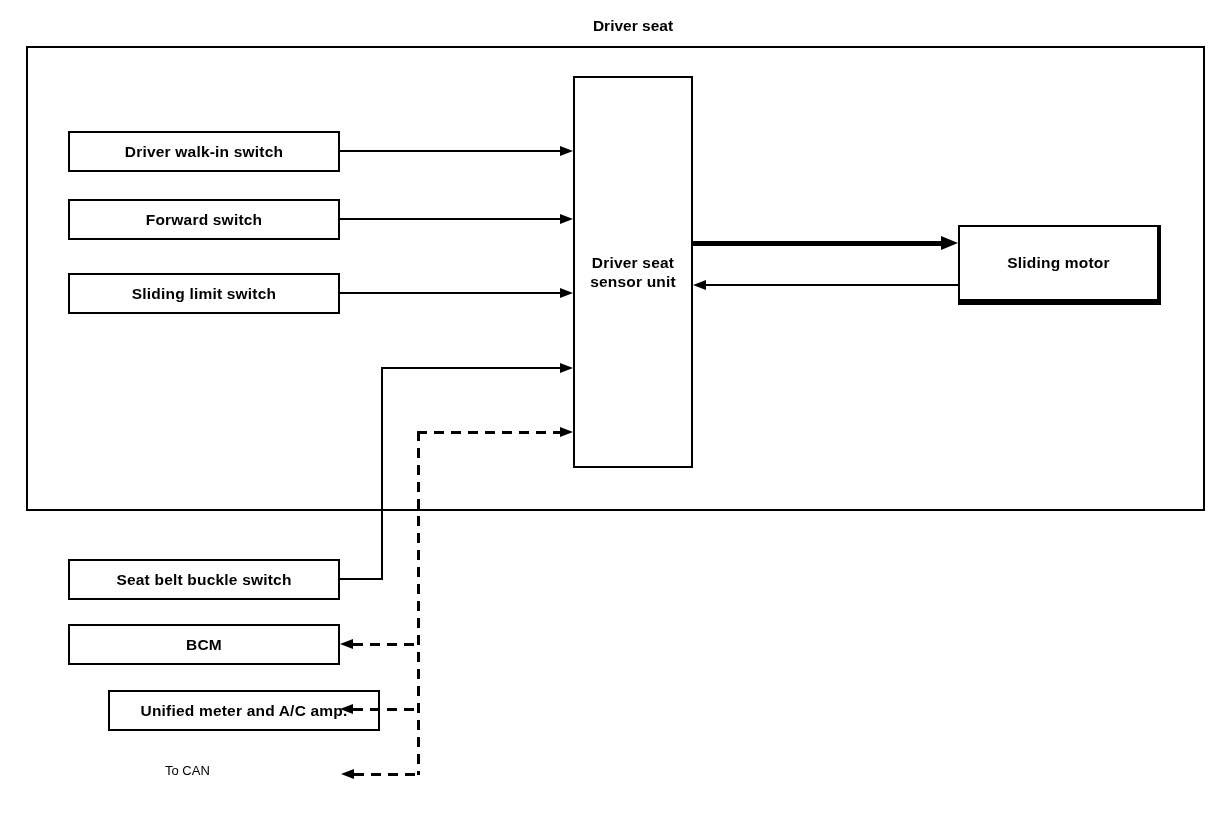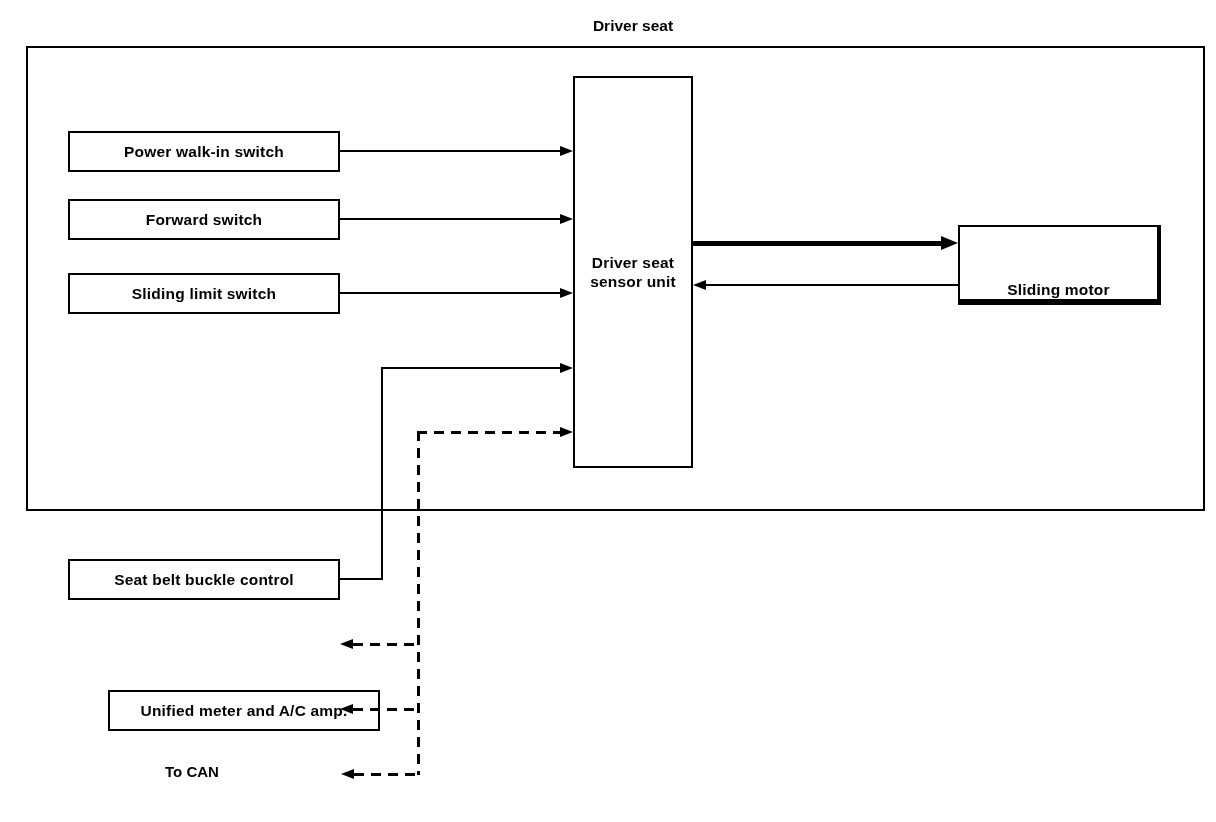--- a/index.html
+++ b/index.html
@@ -29,21 +29,21 @@
     left:565px;top:76px;width:120px;height:392px;
     flex-direction:column;justify-content:center;align-items:center;
     line-height:19px;text-align:left;
   }
   .stack{
     position:absolute;left:950px;top:225px;width:203px;height:80px;
     border:2px solid #000;border-right:4px solid #000;box-sizing:border-box;
     display:flex;flex-direction:column;background:#fff;
   }
   .stack .row{
-    display:flex;align-items:flex-end;justify-content:center;flex:1;
+    display:flex;align-items:center;justify-content:center;flex:1;
   }
   .stack .row.motor{border-bottom:4px solid #000;}
   .hline{position:absolute;height:2px;background:#000;}
   .vline{position:absolute;width:2px;background:#000;}
   .hline.thick{height:5px;}
   .dash-h{
     position:absolute;height:3px;
     background:repeating-linear-gradient(90deg,#000 0 10px,transparent 10px 17px);
   }
   .dash-v{
@@ -58,55 +58,58 @@
   .arr-l{
     position:absolute;width:0;height:0;
     border-top:5px solid transparent;border-bottom:5px solid transparent;
     border-right:13px solid #000;
   }
   .arr-r.big{
     border-top-width:7px;border-bottom-width:7px;border-left-width:17px;
   }
   .can-label{
     position:absolute;left:157px;top:763px;
-    font-weight:bold;font-size:15px;text-align:right;
+    font-weight:normal;font-size:13px;text-align:right;
   }
 </style>
 </head>
 <body>
 
 <div class="canvas">
 
   <div class="title">Driver seat</div>
 
   <div class="outer-rect"></div>
 
   <div class="box sidebox lbl" style="top:131px;">
-    <span>Power walk-in switch</span>
+    <span>Driver walk-in switch</span>
   </div>
   <div class="box sidebox lbl" style="top:273px;">
     <span>Sliding limit switch</span>
   </div>
   <div class="box sidebox lbl" style="top:199px;">
     <span>Forward switch</span>
   </div>
 
   <div class="box control-unit lbl">
     <span>Driver seat</span>
     <span>sensor unit</span>
   </div>
 
   <div class="stack">
     <div class="row motor lbl">
       <span>Sliding motor</span>
     </div>
   </div>
 
   <div class="box sidebox lbl" style="top:559px;">
-    <span>Seat belt buckle control</span>
+    <span>Seat belt buckle switch</span>
+  </div>
+  <div class="box sidebox lbl" style="top:624px;">
+    <span>BCM</span>
   </div>
   <div class="box sidebox lbl" style="top:690px;margin-left:40px;">
     <span>Unified meter and A/C amp.</span>
   </div>
 
   <div class="can-label">To CAN</div>
 
   <div class="hline" style="left:332px;top:150px;width:222px;"></div>
   <div class="arr-r" style="left:552px;top:146px;"></div>
 

